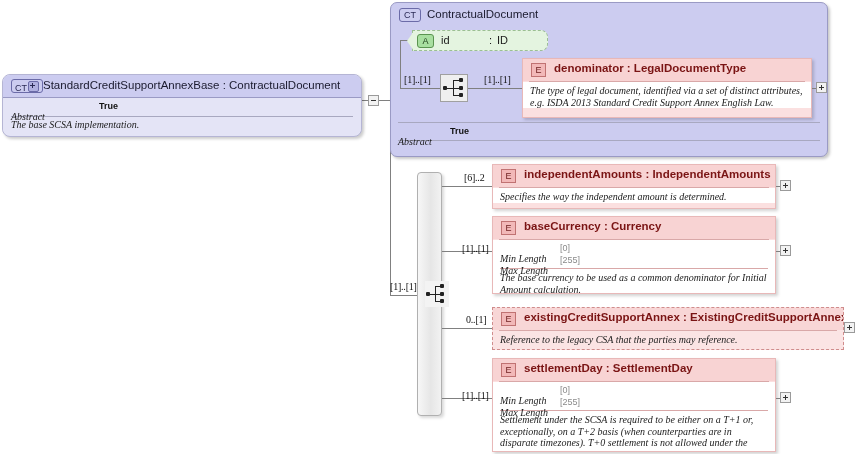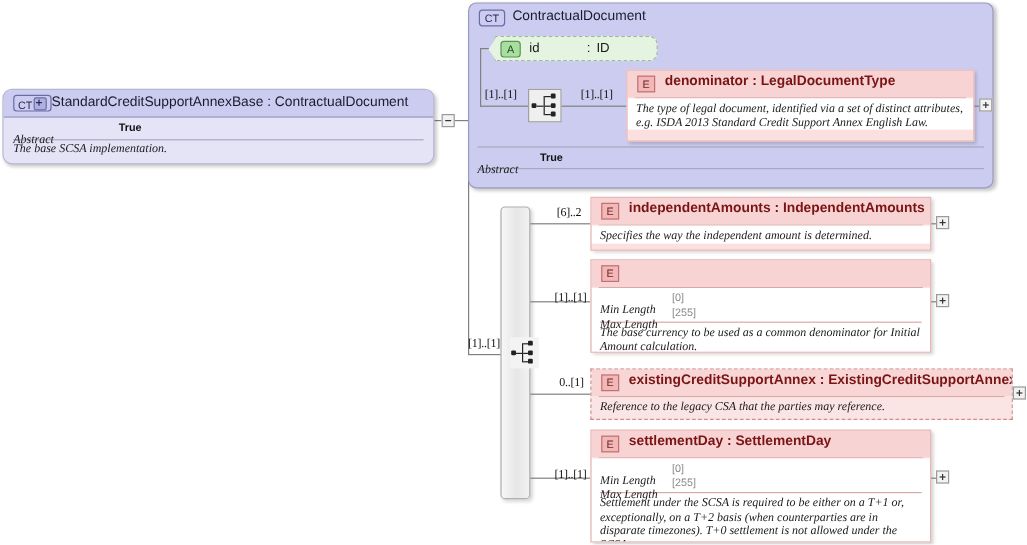--- a/index.html
+++ b/index.html
@@ -423,20 +423,21 @@
   <div class="toggle plus" style="left:780px; top:180px;"></div>
 
   <div class="line-h" style="left:442px; top:251px; width:50px;"></div>
   <div class="card" style="left:462px; top:243px;">[1]..[1]</div>
 
   <div class="el-box" style="left:492px; top:216px; width:284px; height:78px;">
     <div class="el-head">
       <div class="el-badge">
         <span>E</span>
       </div>
+      <div class="el-title">baseCurrency : Currency</div>
     </div>
     <div class="divider-pink" style="margin:0 6px;"></div>
     <div class="el-body" style="padding:2px 7px 0 7px;">
       <div class="facet-row" style="height:12px;">
         <span class="facet-name">Min Length</span>
         <span class="facet-val grey" style="left:60px;">[0]</span>
       </div>
       <div class="facet-row" style="height:12px;">
         <span class="facet-name">Max Length</span>
         <span class="facet-val grey" style="left:60px;">[255]</span>

